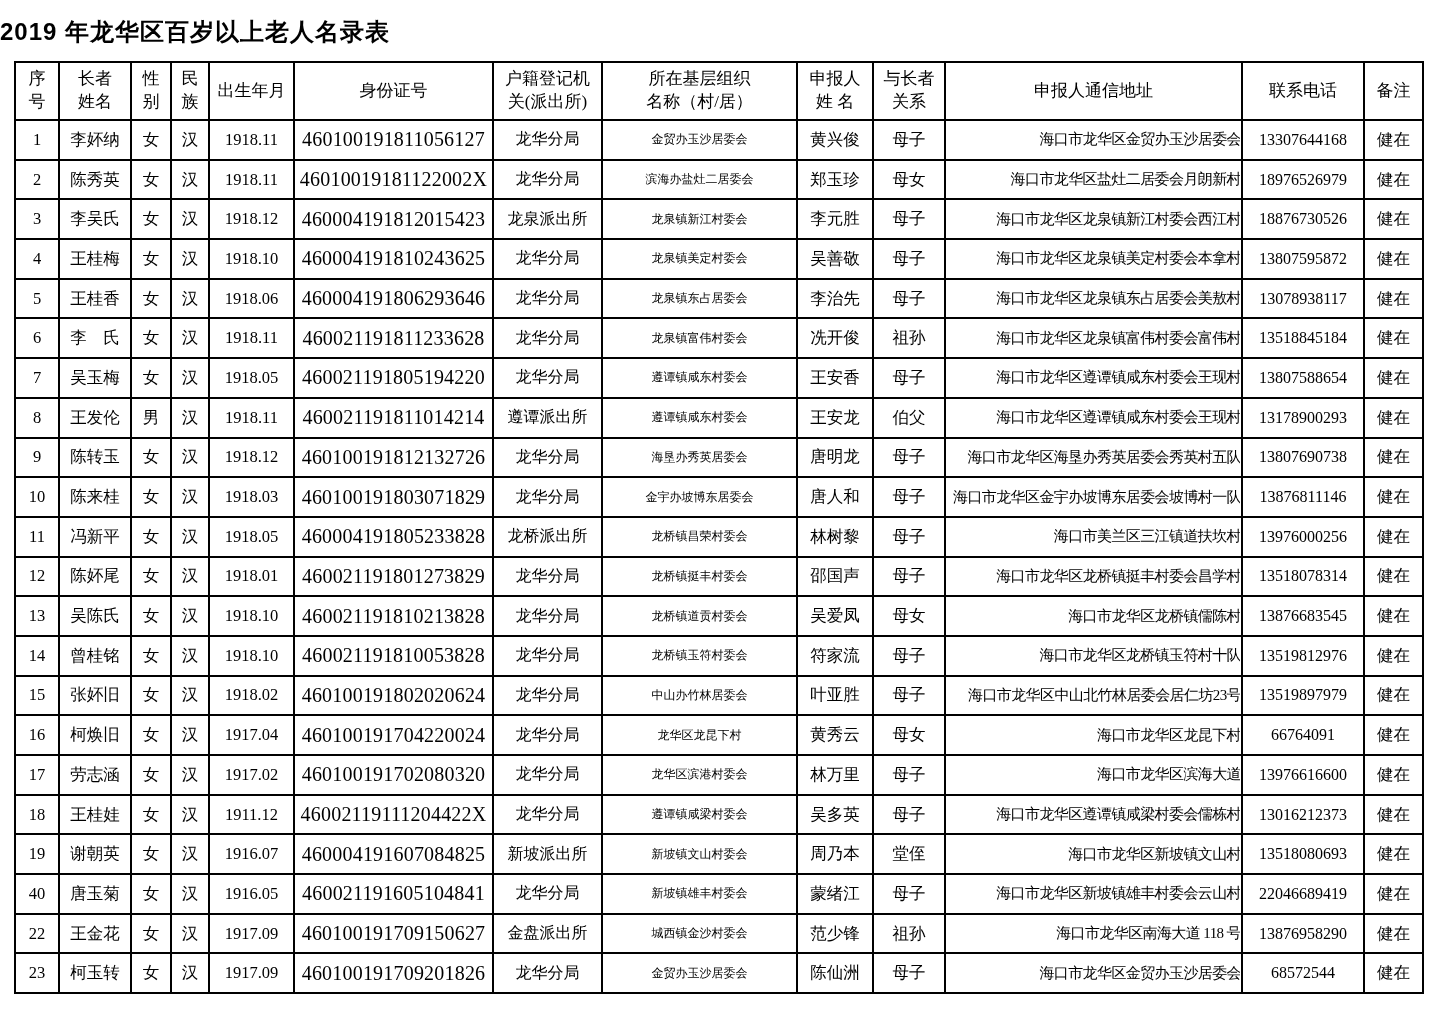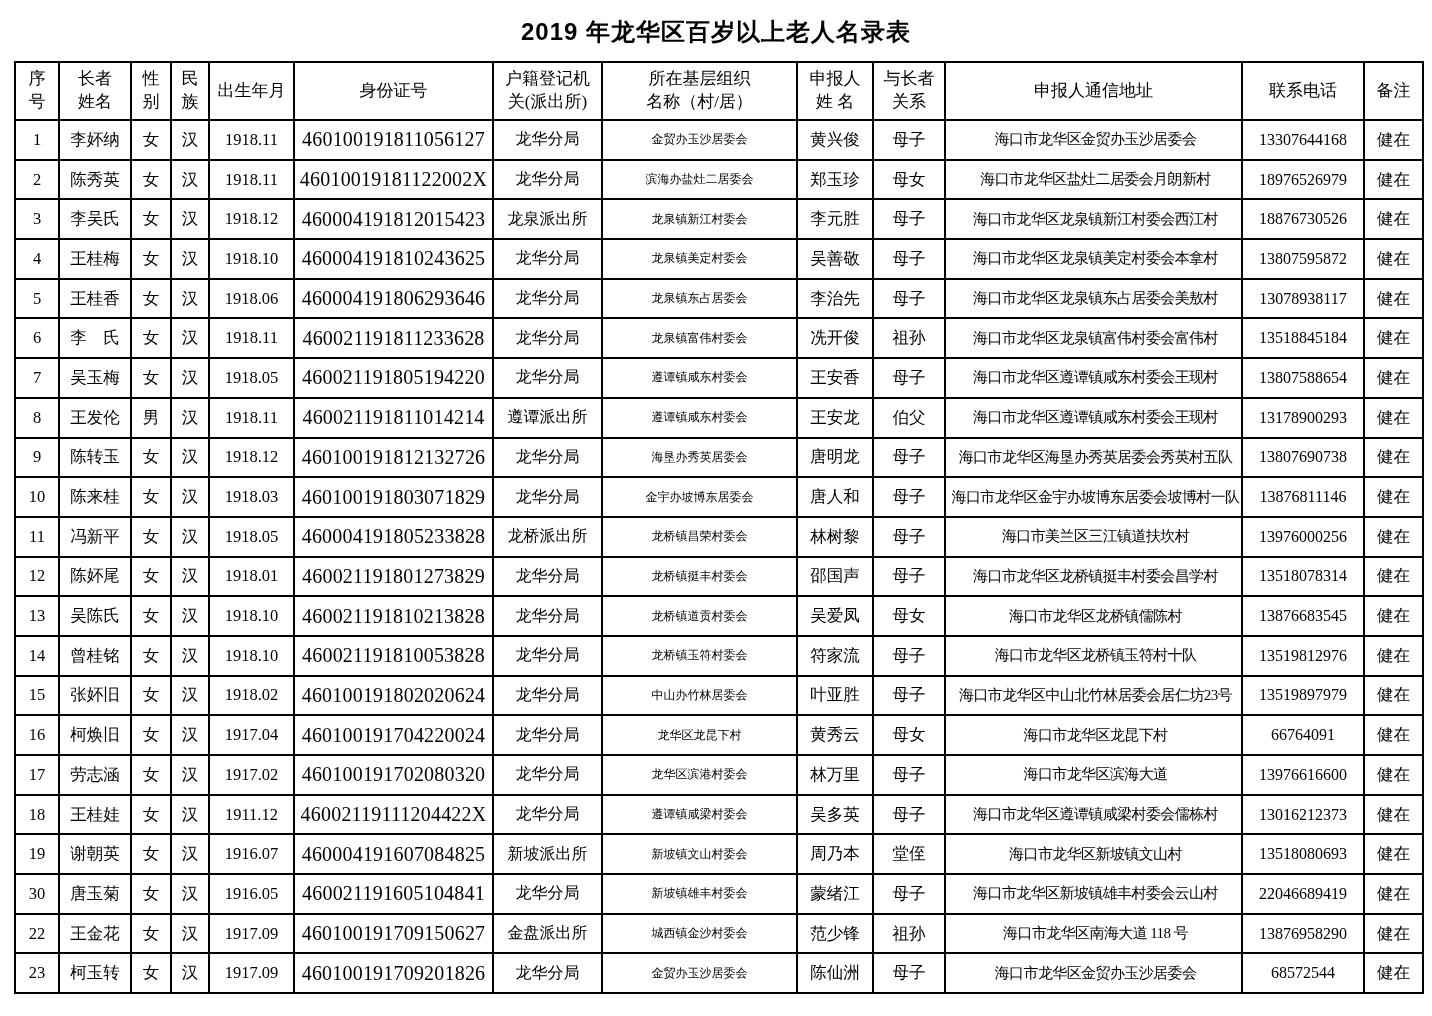--- a/index.html
+++ b/index.html
@@ -12,21 +12,20 @@
     color: #000;
   }
   .page {
     width: 1432px;
     height: 1016px;
     box-sizing: border-box;
     overflow: hidden;
   }
   .doc-title {
     margin: 16px 0 13px 0;
-    text-align: center;
     font-family: "Liberation Sans", "DejaVu Sans", sans-serif;
     font-weight: bold;
     font-size: 24px;
     letter-spacing: 1px;
   }
   table.roster {
     border-collapse: collapse;
     table-layout: fixed;
     margin-left: 14px;
     width: 1408px;
@@ -46,21 +45,21 @@
     line-height: 1.35;
     white-space: pre-line;
   }
   tbody td {
     height: 37.7px;
     font-size: 16.5px;
     white-space: nowrap;
   }
   td.col-id-number { font-size: 20px; letter-spacing: 0.2px; }
   td.col-address {
-    text-align: center;
+    text-align: right;
     padding-left: 4px;
     font-size: 15px;
     letter-spacing: -0.6px;
     border-radius: 12px;
   }
   td.col-organization { font-size: 12px; }
   td.col-registry { font-size: 16px; }
   td.col-phone { font-size: 16px; margin-left: 36px; }
 </style>
 </head>
@@ -390,21 +389,21 @@
           <td class="col-id-number">460004191607084825</td>
           <td class="col-registry">新坡派出所</td>
           <td class="col-organization">新坡镇文山村委会</td>
           <td class="col-declarant">周乃本</td>
           <td class="col-relation">堂侄</td>
           <td class="col-address">海口市龙华区新坡镇文山村</td>
           <td class="col-phone">13518080693</td>
           <td class="col-note">健在</td>
         </tr>
         <tr>
-          <td class="col-index">30</td>
+          <td class="col-index">40</td>
           <td class="col-name">唐玉菊</td>
           <td class="col-gender">女</td>
           <td class="col-ethnicity">汉</td>
           <td class="col-birth">1916.05</td>
           <td class="col-id-number">460021191605104841</td>
           <td class="col-registry">龙华分局</td>
           <td class="col-organization">新坡镇雄丰村委会</td>
           <td class="col-declarant">蒙绪江</td>
           <td class="col-relation">母子</td>
           <td class="col-address">海口市龙华区新坡镇雄丰村委会云山村</td>

